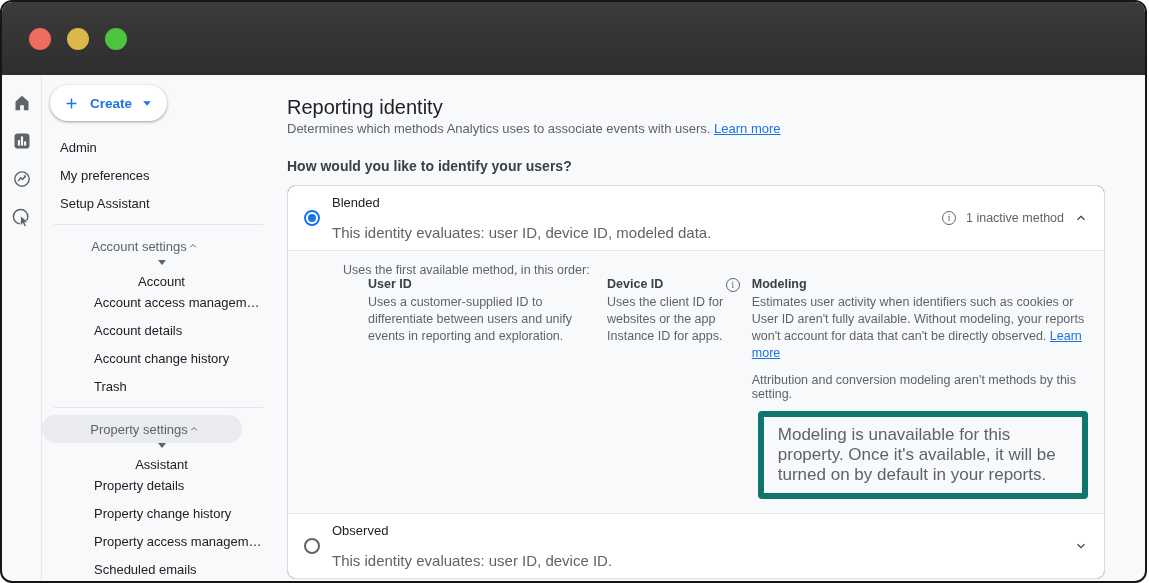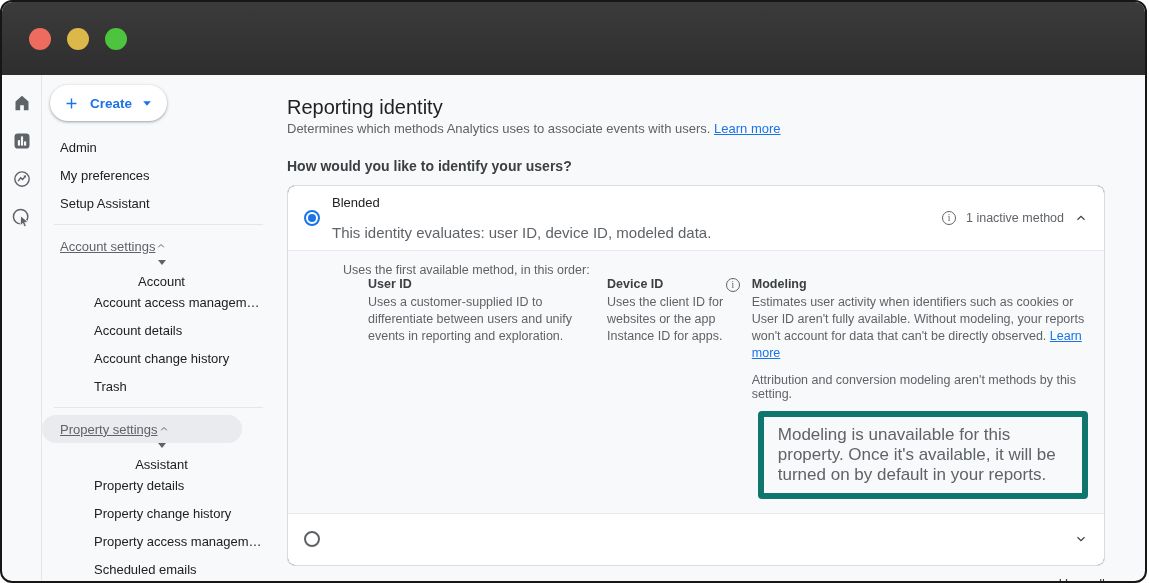--- a/index.html
+++ b/index.html
@@ -30,22 +30,22 @@
              color:var(--text_primary,#202124); }
   .create-btn { margin:0 0 12px 8px; height:36px; border:none; border-radius:18px;
                 background:#fff; display:inline-flex; align-items:center; gap:10px;
                 padding:0 15px 0 13px; cursor:pointer;
                 color:var(--accent,#1a73e8); font-weight:700; font-size:13.5px;
                 font-family:"Liberation Sans",sans-serif;
                 box-shadow:0 1px 2px rgba(60,64,67,.30), 0 1px 3px 1px rgba(60,64,67,.15); }
   .nav-item { height:28px; display:flex; align-items:center; padding-left:18px; cursor:pointer; }
   .divider  { height:1px; background:#e4e6e9; margin:7px 8px 7px 12px; }
   .section-header { height:28px; width:200px; display:flex; align-items:center;
-                    justify-content:flex-start; padding:0 12px 0 18px;
-                    color:var(--text_secondary,#5f6368); border-radius:15px; cursor:pointer;text-decoration:underline; }
+                    justify-content:center; padding:0 12px 0 18px;
+                    color:var(--text_secondary,#5f6368); border-radius:15px; cursor:pointer; }
   .section-header.active { background:#e9ebee; }
   .group-row { height:28px; display:flex; align-items:center; gap:9px; padding-left:10px; cursor:pointer;flex-direction:column; }
   .tri-down { width:0; height:0; border-left:4px solid transparent; border-right:4px solid transparent;
               border-top:5px solid #5f6368; }
   .sub-item { height:28px; display:flex; align-items:center; padding-left:52px; cursor:pointer; }
 
   
   main { flex:1; padding:20px 40px 0 16px; }
   h1 { font-size:20px; font-weight:400; color:var(--text_primary,#202124); line-height:24px; }
   .subtitle { margin-top:1px; font-size:13px; color:var(--text_secondary,#5f6368); line-height:17px; }
@@ -254,20 +254,24 @@
                   <a class="inline-link">Learn more</a>
                 </div>
                 <div class="m-note">Attribution and conversion modeling aren't methods by this setting.</div>
                 <div class="notice">Modeling is unavailable for this property. Once it's available, it will be turned on by default in your reports.</div>
               </div>
             </div>
           </div>
 
           <div class="opt-row">
             <span class="radio"></span>
+            <div>
+              <div class="opt-label">Observed</div>
+              <div class="opt-desc">This identity evaluates: user ID, device ID.</div>
+            </div>
             <div class="opt-right">
               <span class="chev">
                 <svg width="14" height="14" viewBox="0 0 24 24">
                   <path d="M6 9l6 6 6-6" fill="none" stroke="#3c4043" stroke-width="2"></path>
                 </svg>
               </span>
             </div>
           </div>
 
         </div>

